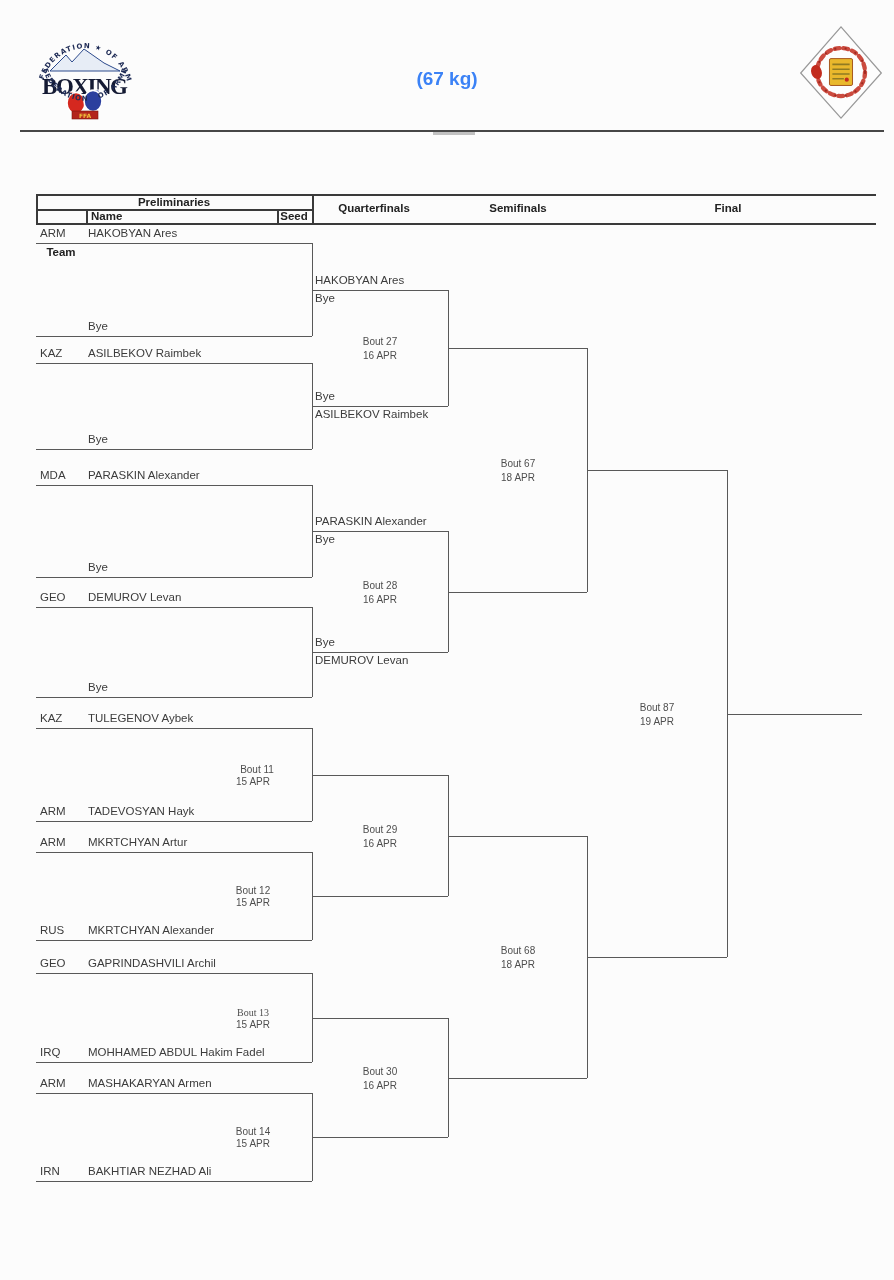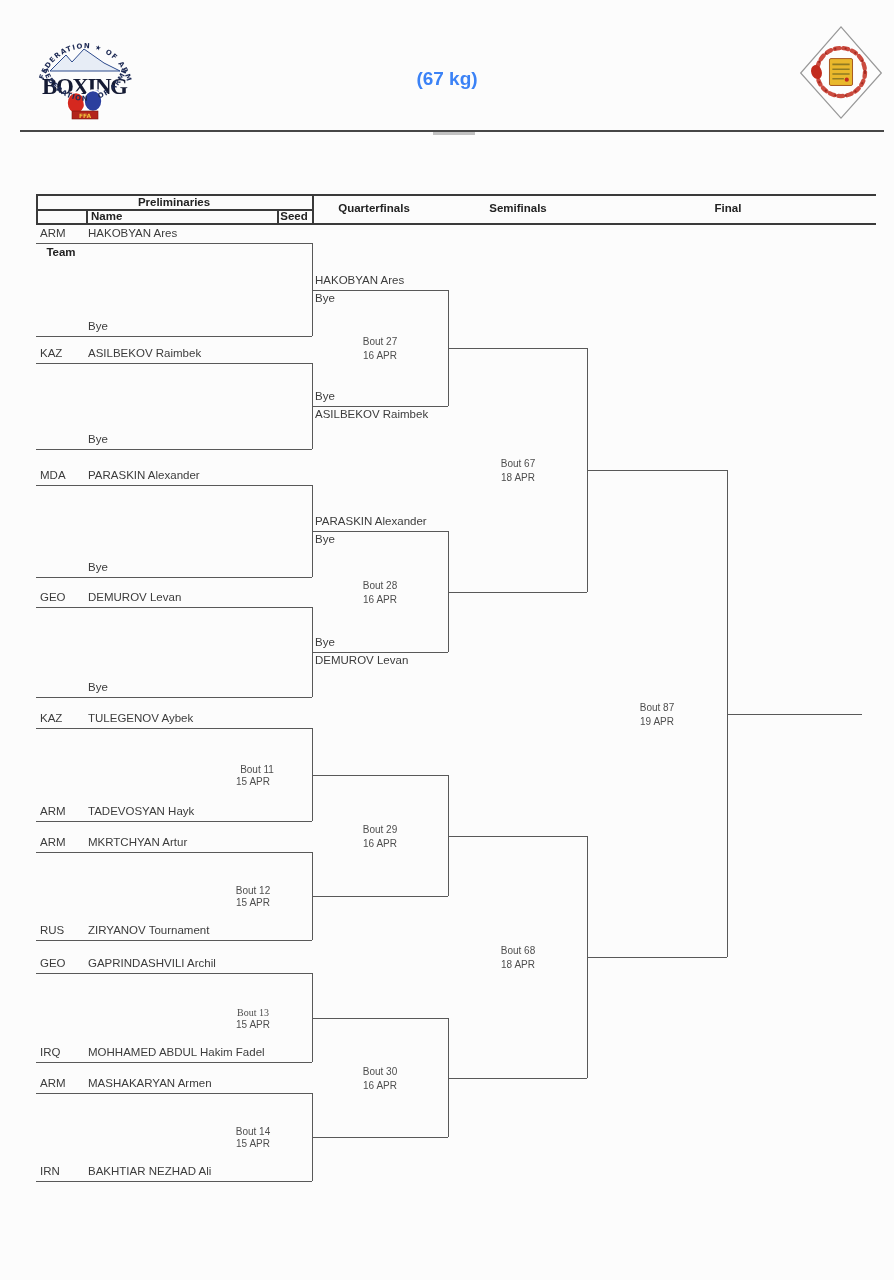--- a/index.html
+++ b/index.html
@@ -146,21 +146,21 @@
       <div class="txt entry" style="left: 88px; top: 805px;">TADEVOSYAN Hayk</div>
       <div class="vl" style="left: 312px; top: 728px; height: 93px;"></div>
       <div class="hl" style="left: 312px; top: 775px; width: 136px;"></div>
       <div class="txt bout center" style="left: 253px; top: 764px; padding-left: 8px;">Bout 11</div>
       <div class="txt bout center" style="left: 253px; top: 776px;">15 APR</div>
       <div class="hl" style="left: 36px; top: 852px; width: 276px;"></div>
       <div class="txt entry" style="left: 40px; top: 836px;">ARM</div>
       <div class="txt entry" style="left: 88px; top: 836px;">MKRTCHYAN Artur</div>
       <div class="hl" style="left: 36px; top: 940px; width: 276px;"></div>
       <div class="txt entry" style="left: 40px; top: 924px;">RUS</div>
-      <div class="txt entry" style="left: 88px; top: 924px;">ZIRYANOV Tournament</div>
+      <div class="txt entry" style="left: 88px; top: 924px;">MKRTCHYAN Alexander</div>
       <div class="vl" style="left: 312px; top: 852px; height: 88px;"></div>
       <div class="hl" style="left: 312px; top: 896px; width: 136px;"></div>
       <div class="txt bout center" style="left: 253px; top: 885px;">Bout 12</div>
       <div class="txt bout center" style="left: 253px; top: 897px;">15 APR</div>
       <div class="vl" style="left: 448px; top: 775px; height: 121px;"></div>
       <div class="hl" style="left: 448px; top: 836px; width: 139px;"></div>
       <div class="txt bout center" style="left: 380px; top: 824px;">Bout 29</div>
       <div class="txt bout center" style="left: 380px; top: 838px;">16 APR</div>
       <div class="hl" style="left: 36px; top: 973px; width: 276px;"></div>
       <div class="txt entry" style="left: 40px; top: 957px;">GEO</div>

